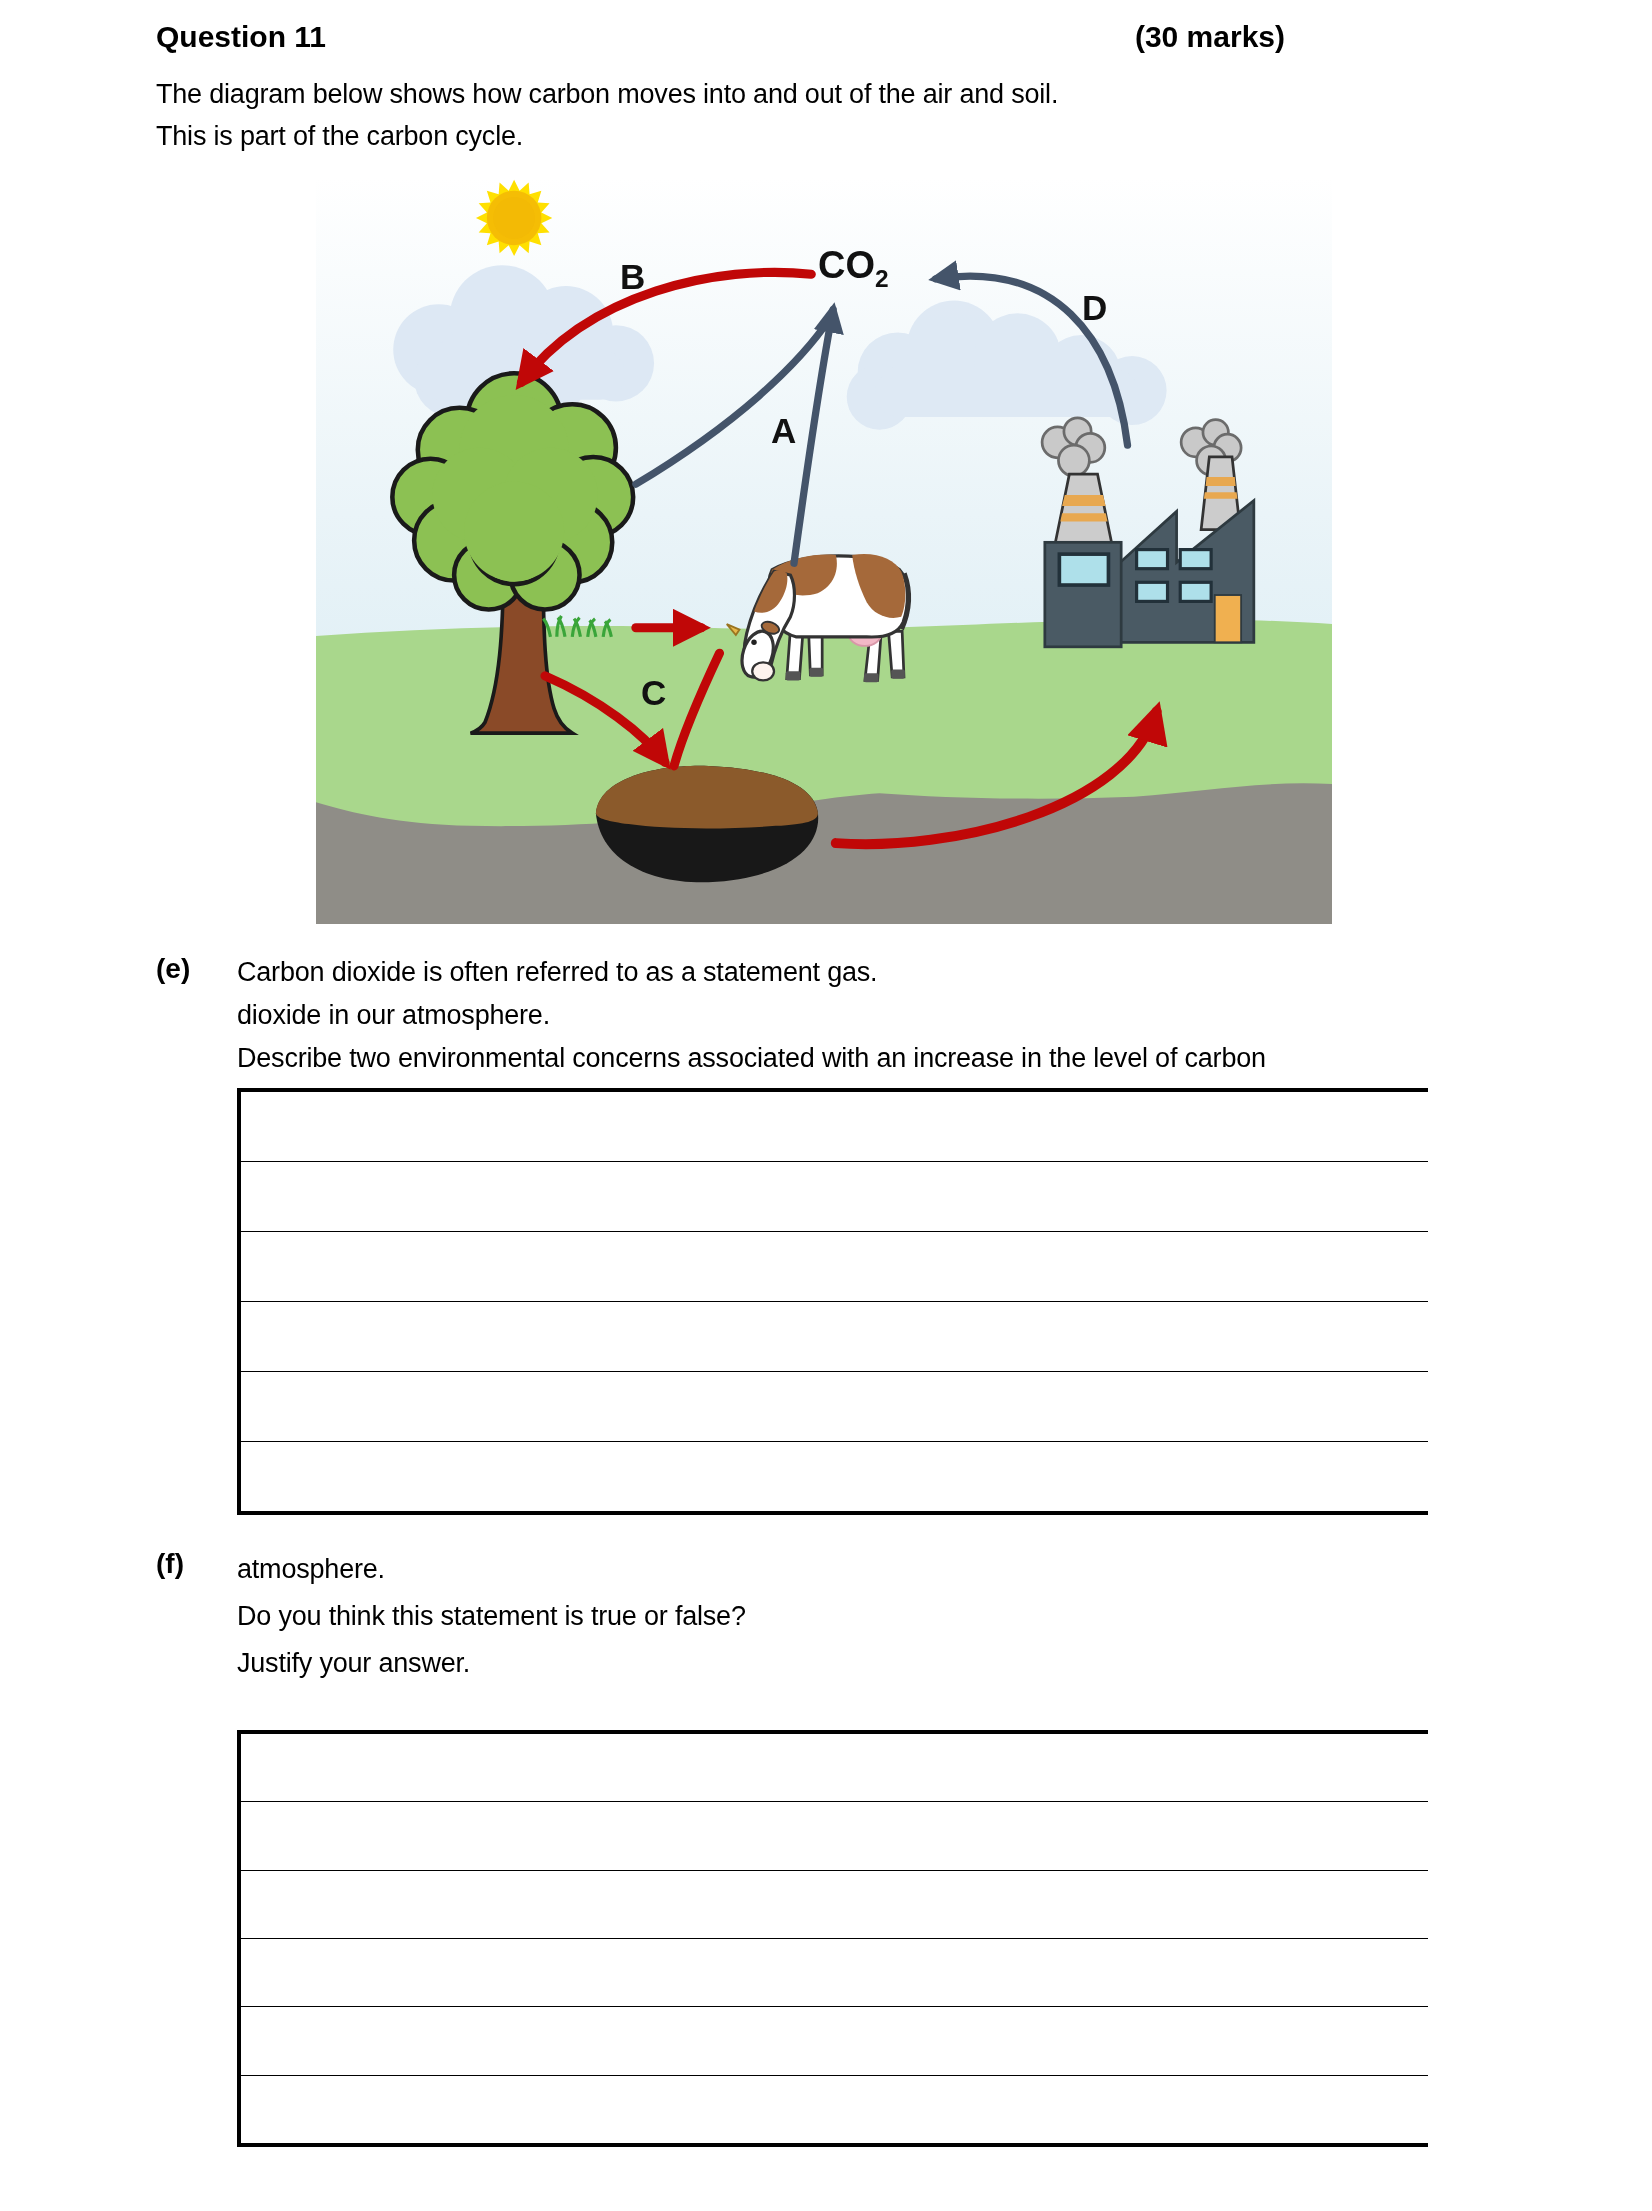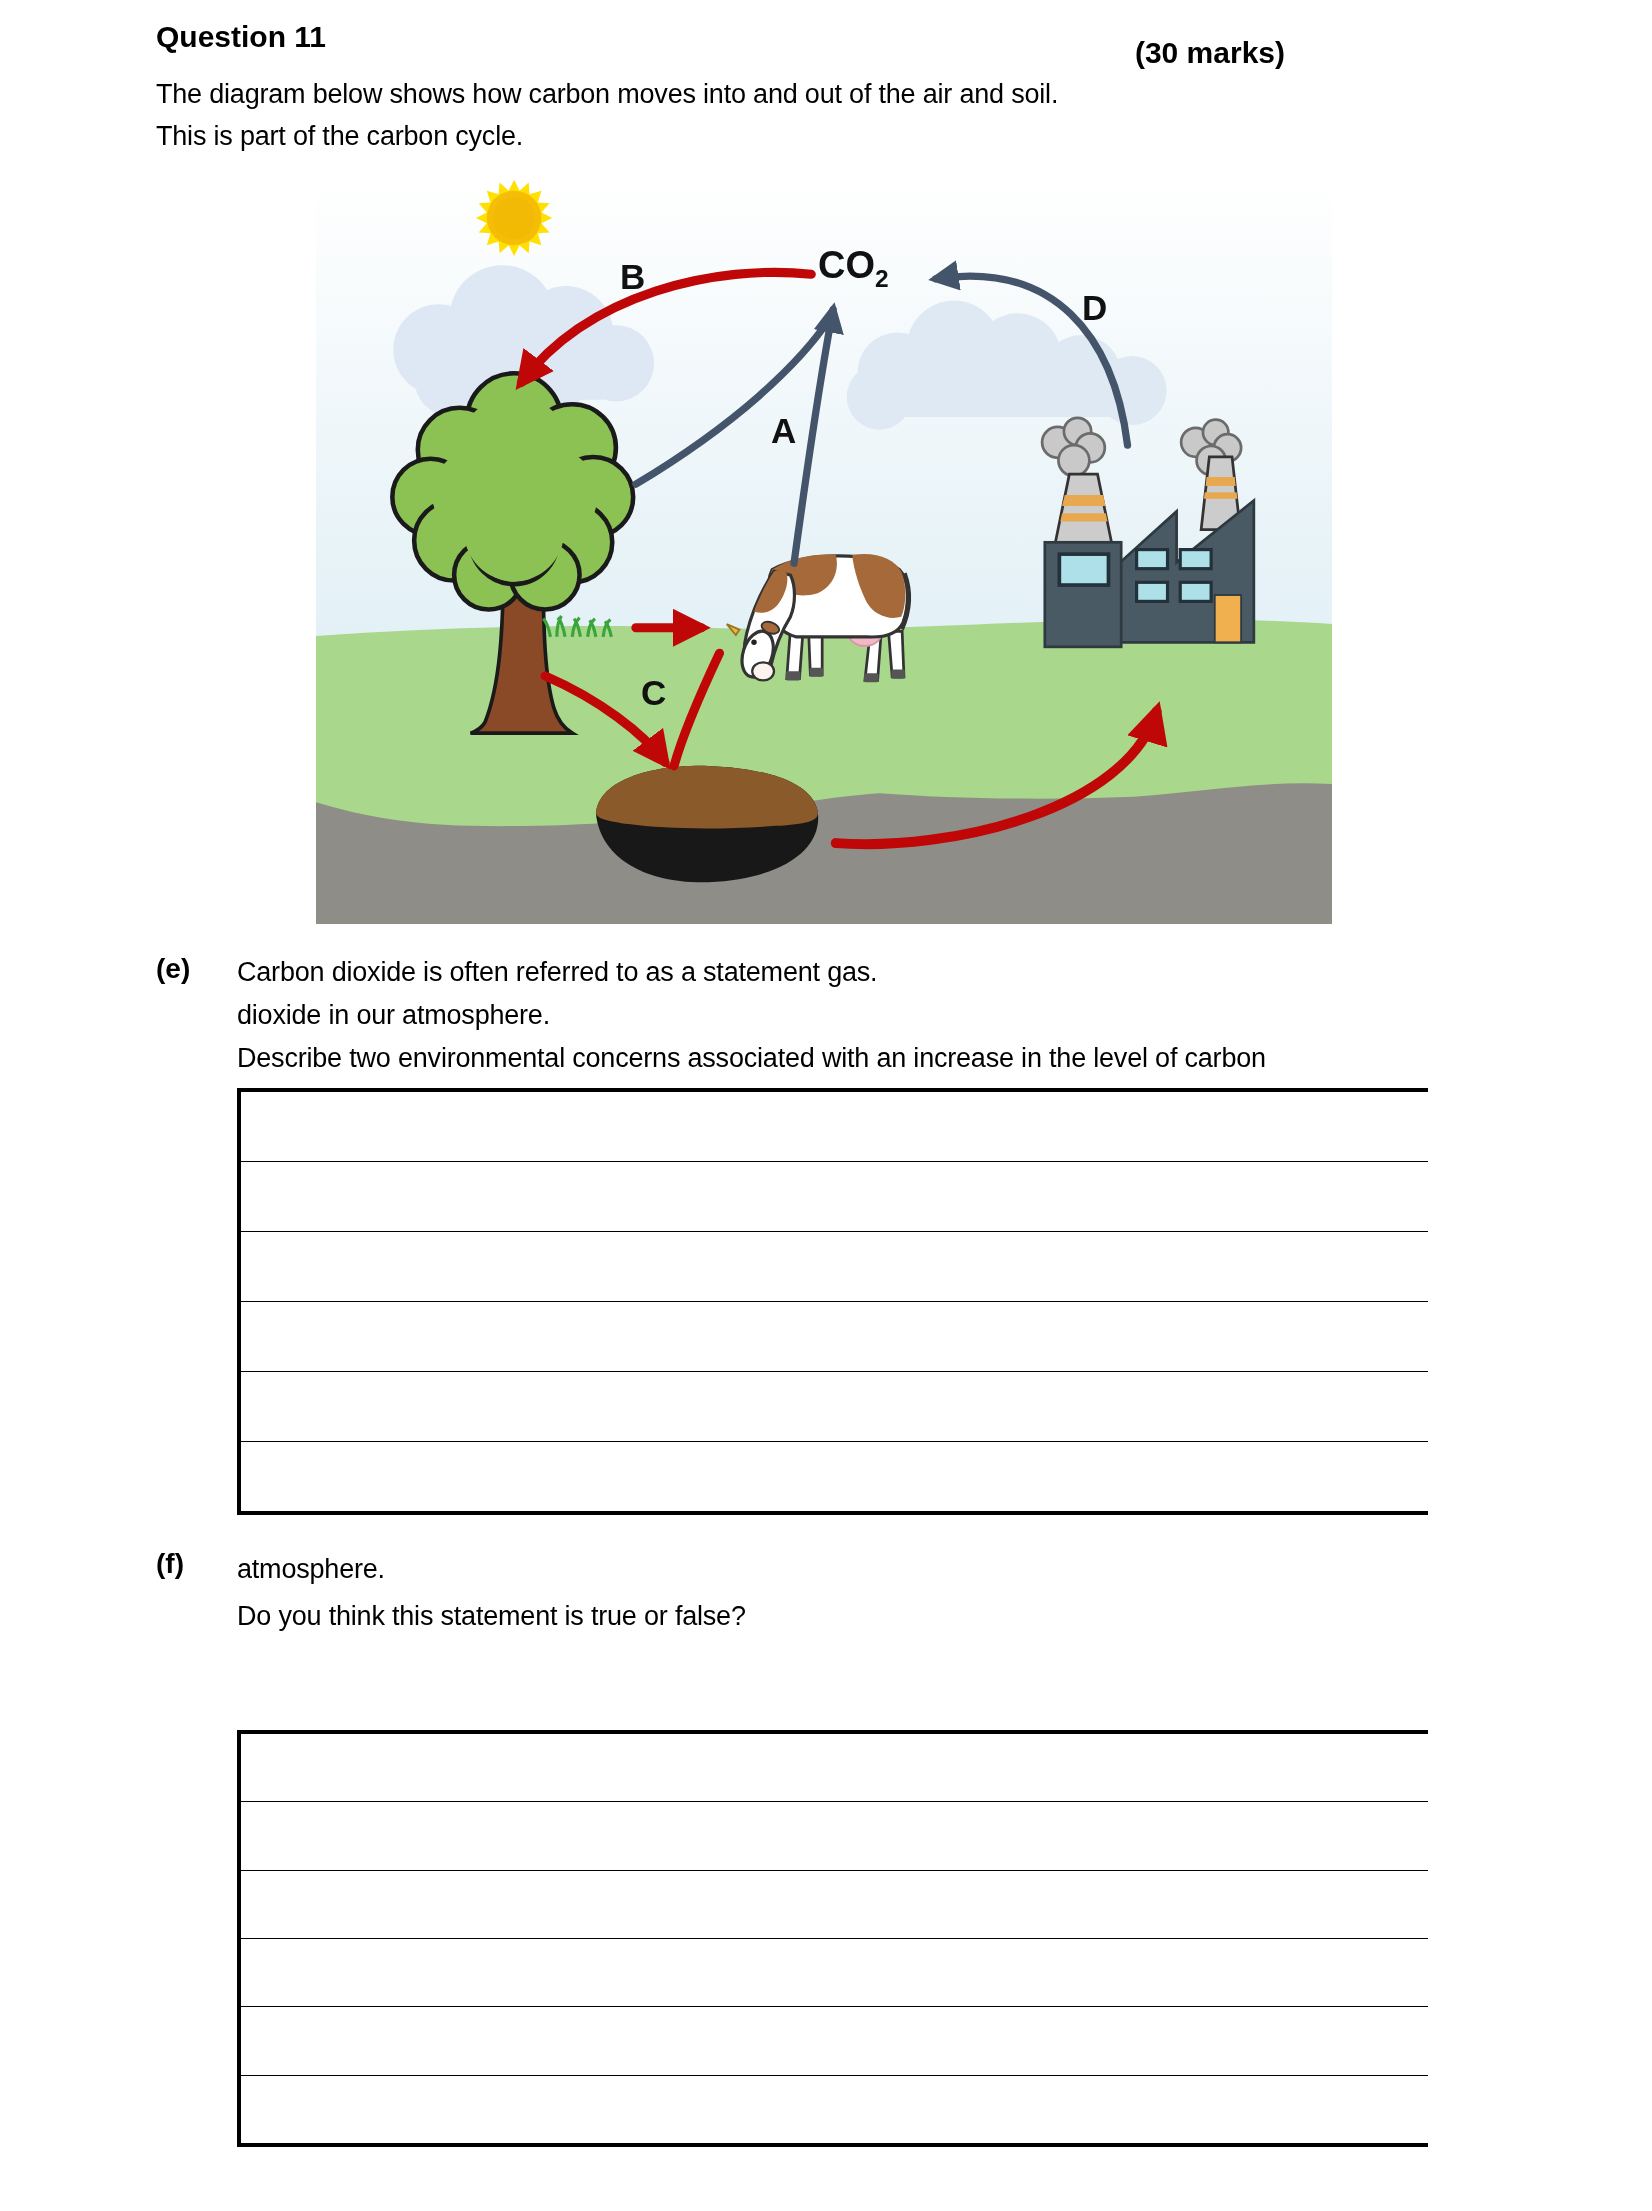--- a/index.html
+++ b/index.html
@@ -40,21 +40,21 @@
   }
   .answer-row{flex:1 1 0;border-top:1.8px solid #000;}
   .answer-row:first-child{border-top:none;}
 </style>
 </head>
 <body>
 
 <div class="page">
 
   <div class="abs h-title" style="left:156px;top:20px;">Question 11</div>
-  <div class="abs h-title" style="right:143px;top:36px;">(30 marks)</div>
+  <div class="abs h-title" style="right:143px;top:20px;">(30 marks)</div>
 
   <div class="abs body-text intro" style="left:156px;top:73px;">
     <div>The diagram below shows how carbon moves into and out of the air and soil.</div>
     <div>This is part of the carbon cycle.</div>
   </div>
 
   <div class="diagram">
     <svg width="1016" height="747" viewBox="0 0 1118 822">
       <defs>
         <linearGradient id="sky" x1="0" y1="0" x2="0" y2="1">
@@ -234,20 +234,21 @@
       <div class="answer-row"></div>
       <div class="answer-row"></div>
       <div class="answer-row"></div>
       <div class="answer-row"></div>
     </div>
 
   <div class="abs part-label" style="left:156px;top:1548px;">(f)</div>
   <div class="abs body-text lines-f" style="left:237px;top:1546px;">
     <div>atmosphere.</div>
     <div>Do you think this statement is true or false?</div>
+    <div>Justify your answer.</div>
   </div>
   <div class="answer-box" style="top:1730px;height:417px;">
       <div class="answer-row"></div>
       <div class="answer-row"></div>
       <div class="answer-row"></div>
       <div class="answer-row"></div>
       <div class="answer-row"></div>
       <div class="answer-row"></div>
     </div>
 

